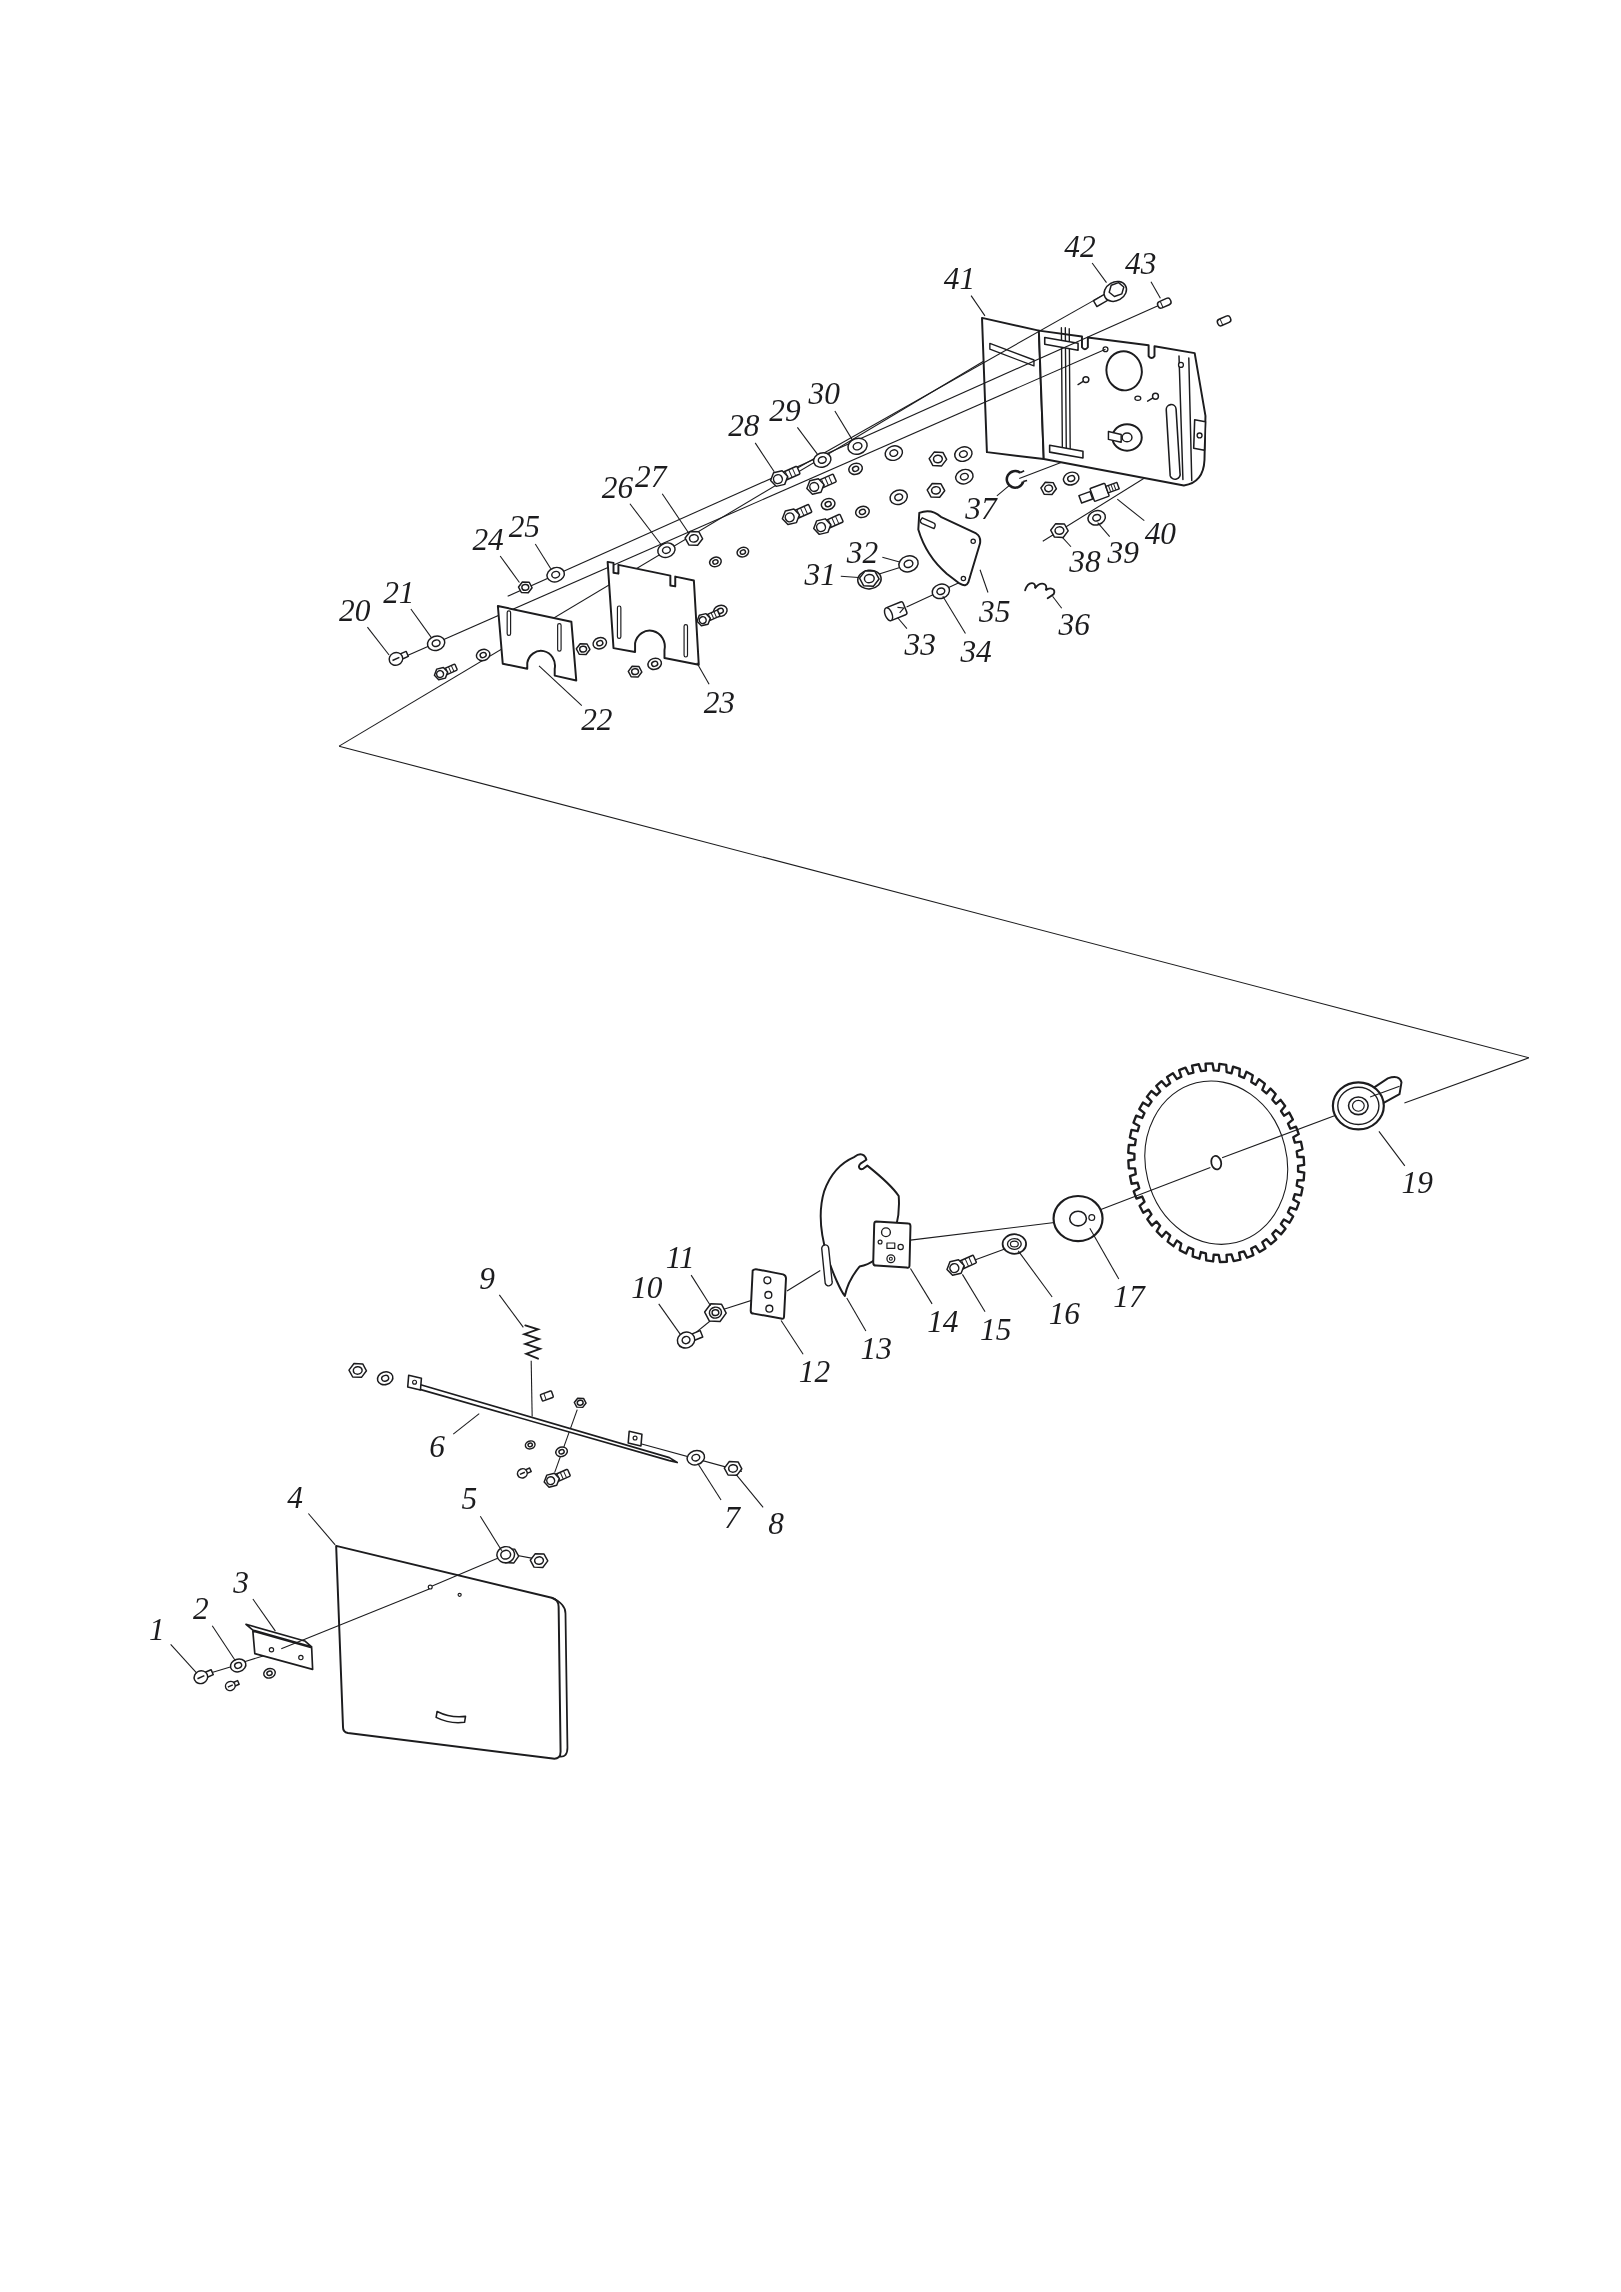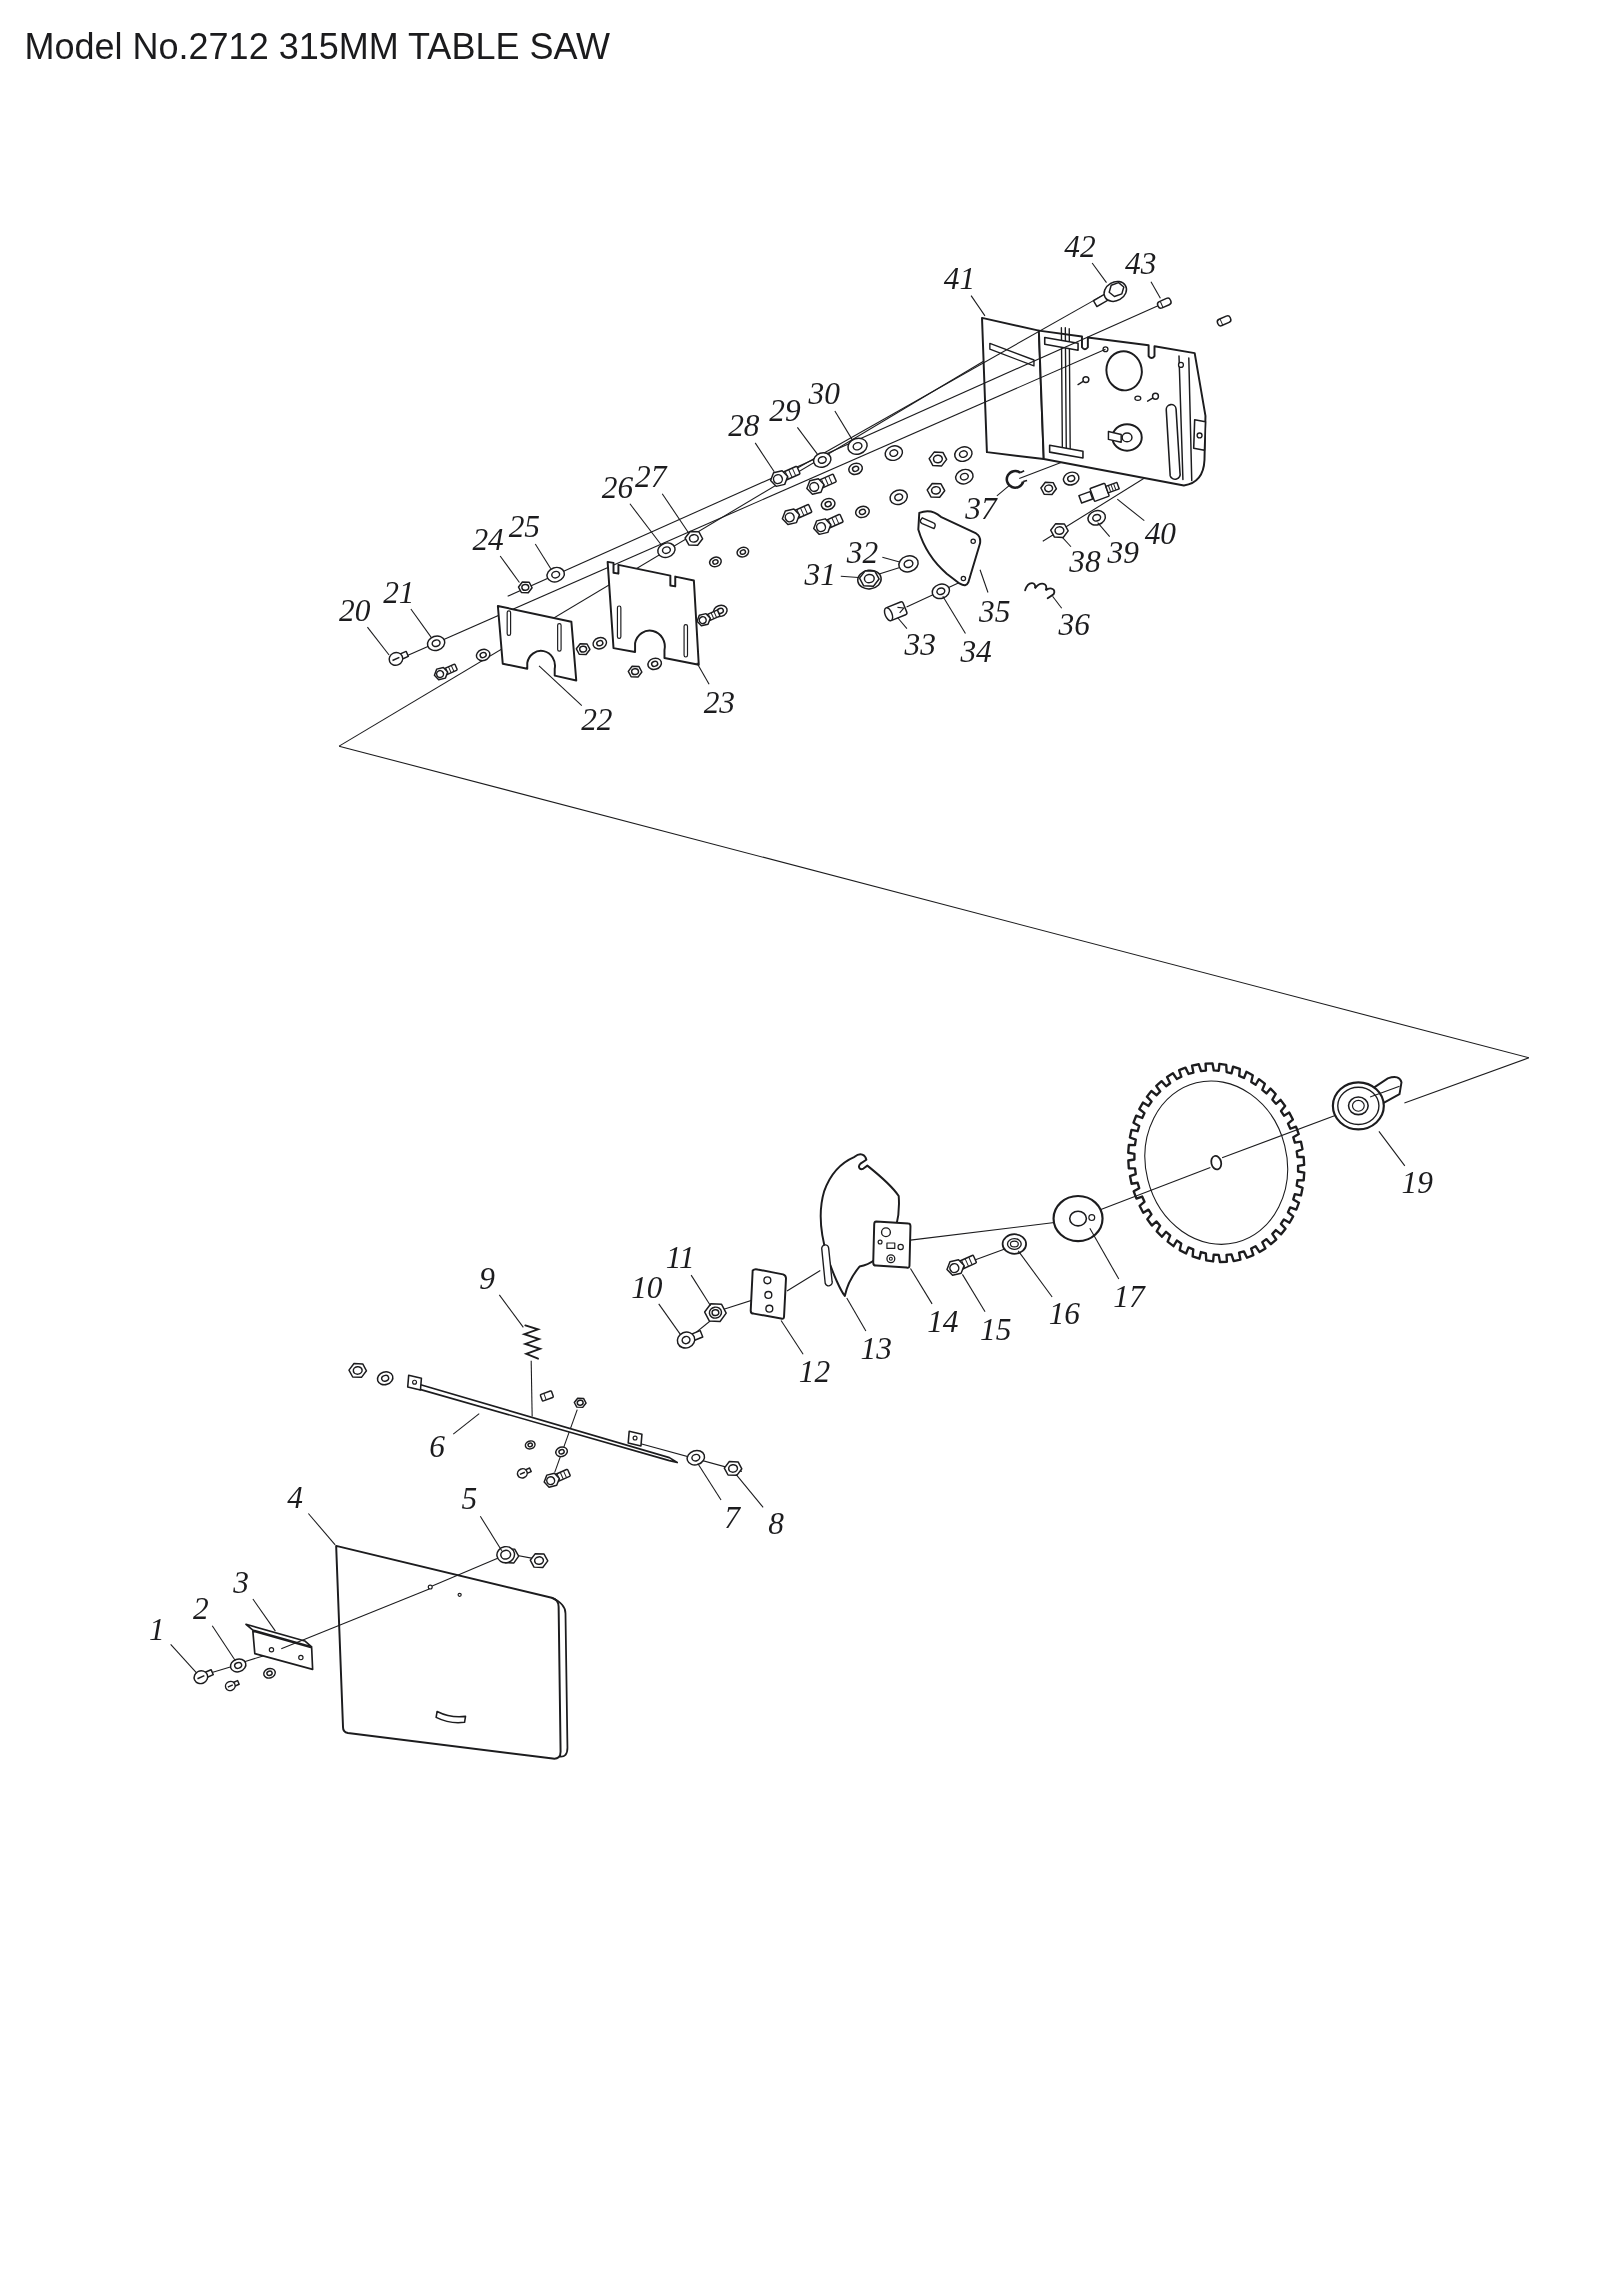--- a/index.html
+++ b/index.html
@@ -8,21 +8,20 @@
   .title{position:absolute;left:24.5px;top:25.5px;margin:0;font-size:36px;font-weight:400;
          color:#1b1b1d;letter-spacing:0px;font-family:"Liberation Sans",sans-serif;}
   svg{position:absolute;left:0;top:0;}
   svg *{vector-effect:none;}
   .lbl{font-family:"Liberation Serif","DejaVu Serif",serif;font-style:italic;font-size:32px;fill:#1c1c1e;}
 </style>
 </head>
 <body>
 
 <div class="canvas">
-  <h1 class="title">Model No.2712 315MM TABLE SAW</h1>
 
   <svg id="diagram" width="1621" height="2293" viewBox="0 0 1654 2339" xmlns="http://www.w3.org/2000/svg">
 
     <g id="lines-back">
         <line x1="346" y1="761" x2="1004" y2="368" stroke="#1c1c1e" stroke-width="1.1"></line>
         <line x1="346" y1="761" x2="1560" y2="1079" stroke="#1c1c1e" stroke-width="1.1"></line>
         <line x1="1560" y1="1079" x2="1433" y2="1125" stroke="#1c1c1e" stroke-width="1.1"></line>
         <line x1="876" y1="592" x2="936" y2="573" stroke="#1c1c1e" stroke-width="1.1"></line>
         <line x1="1064" y1="552" x2="1199" y2="468" stroke="#1c1c1e" stroke-width="1.1"></line>
         <line x1="925" y1="619" x2="990" y2="589" stroke="#1c1c1e" stroke-width="1.1"></line>

